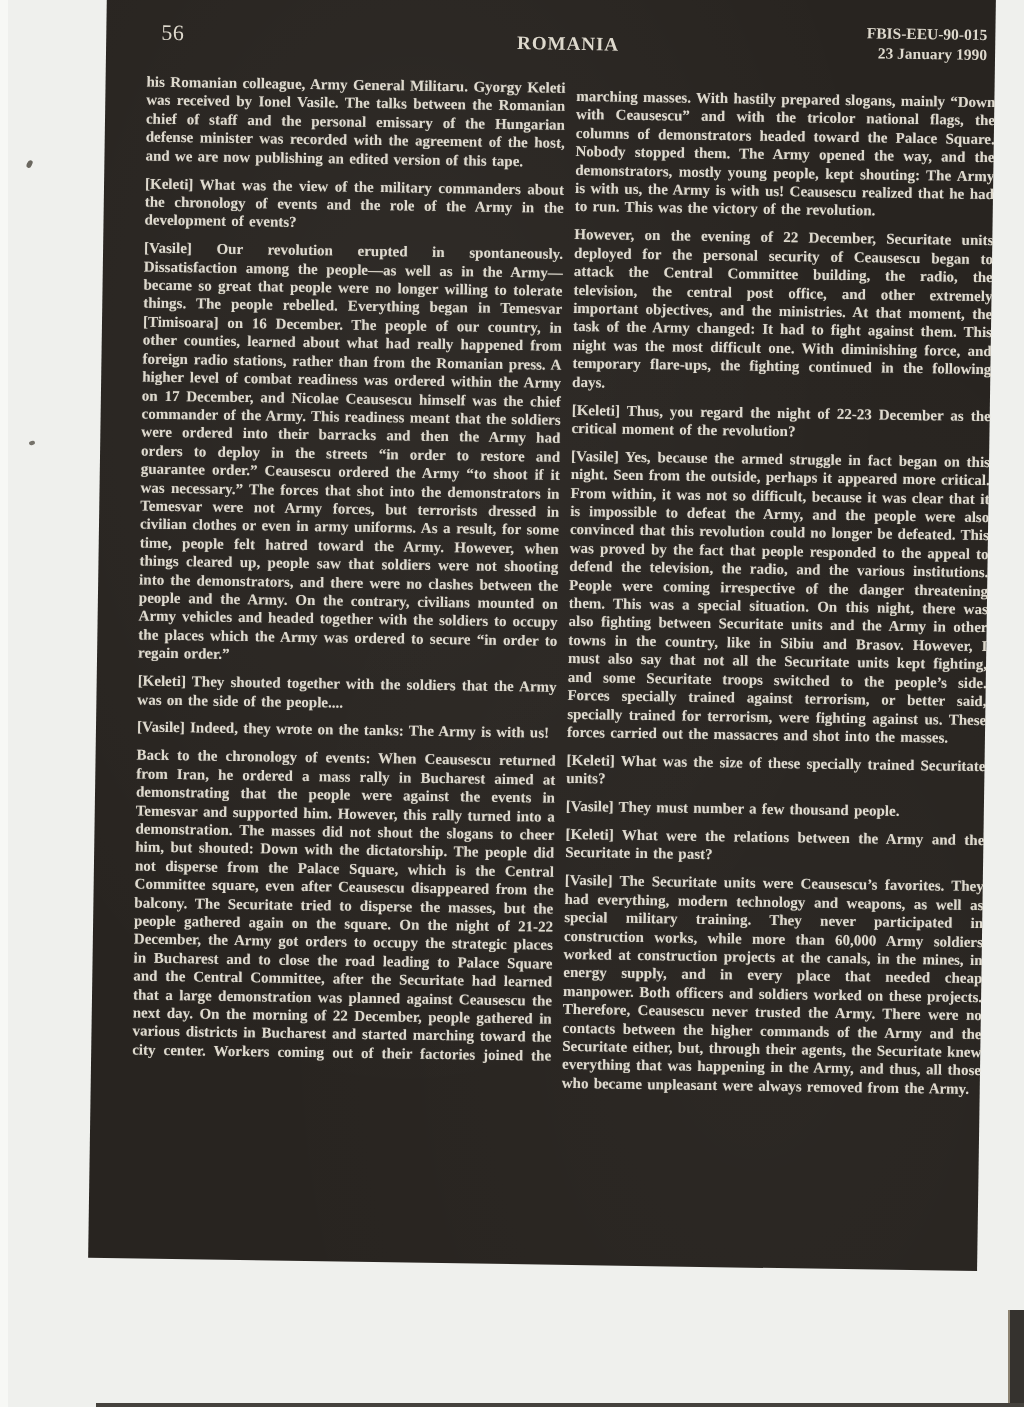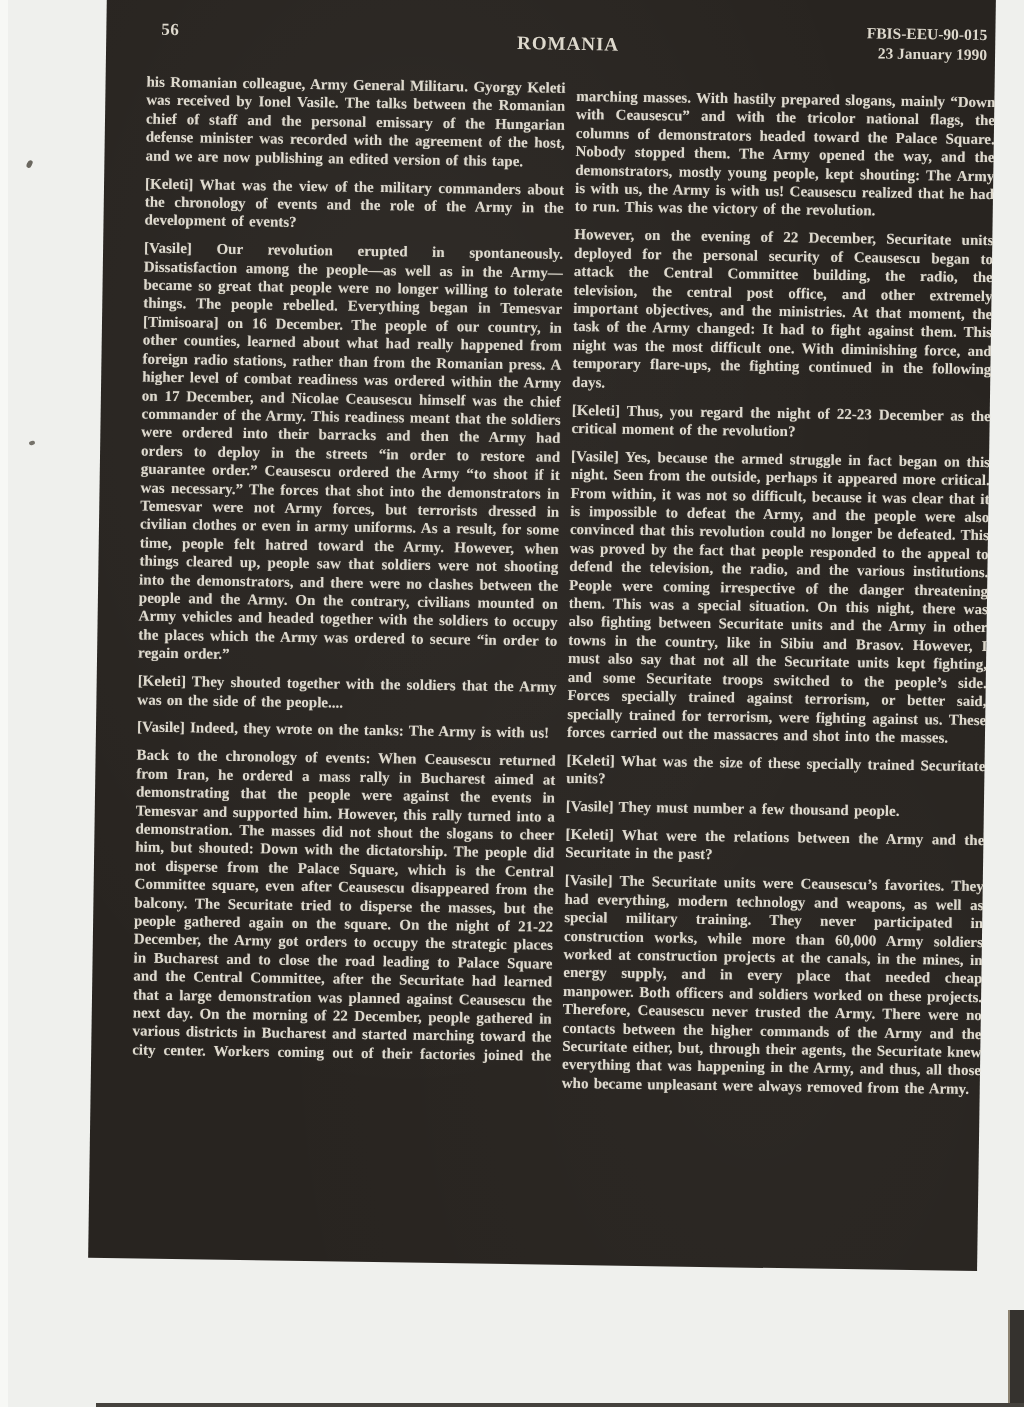--- a/index.html
+++ b/index.html
@@ -29,22 +29,22 @@
     transform: rotate(0.85deg);
     transform-origin: 0 0;
     color: #ded9cd;
   }
 
   
   .page-number {
     position: absolute;
     top: 33px;
     left: 55px;
-    font-size: 17px;
-    font-weight: 700;
+    font-size: 22px;
+    font-weight: 400;
     letter-spacing: 0.5px;
   }
   .header-title {
     position: absolute;
     top: 40px;
     left: 262px;
     width: 400px;
     text-align: center;
     font-size: 19px;
     font-weight: 700;

